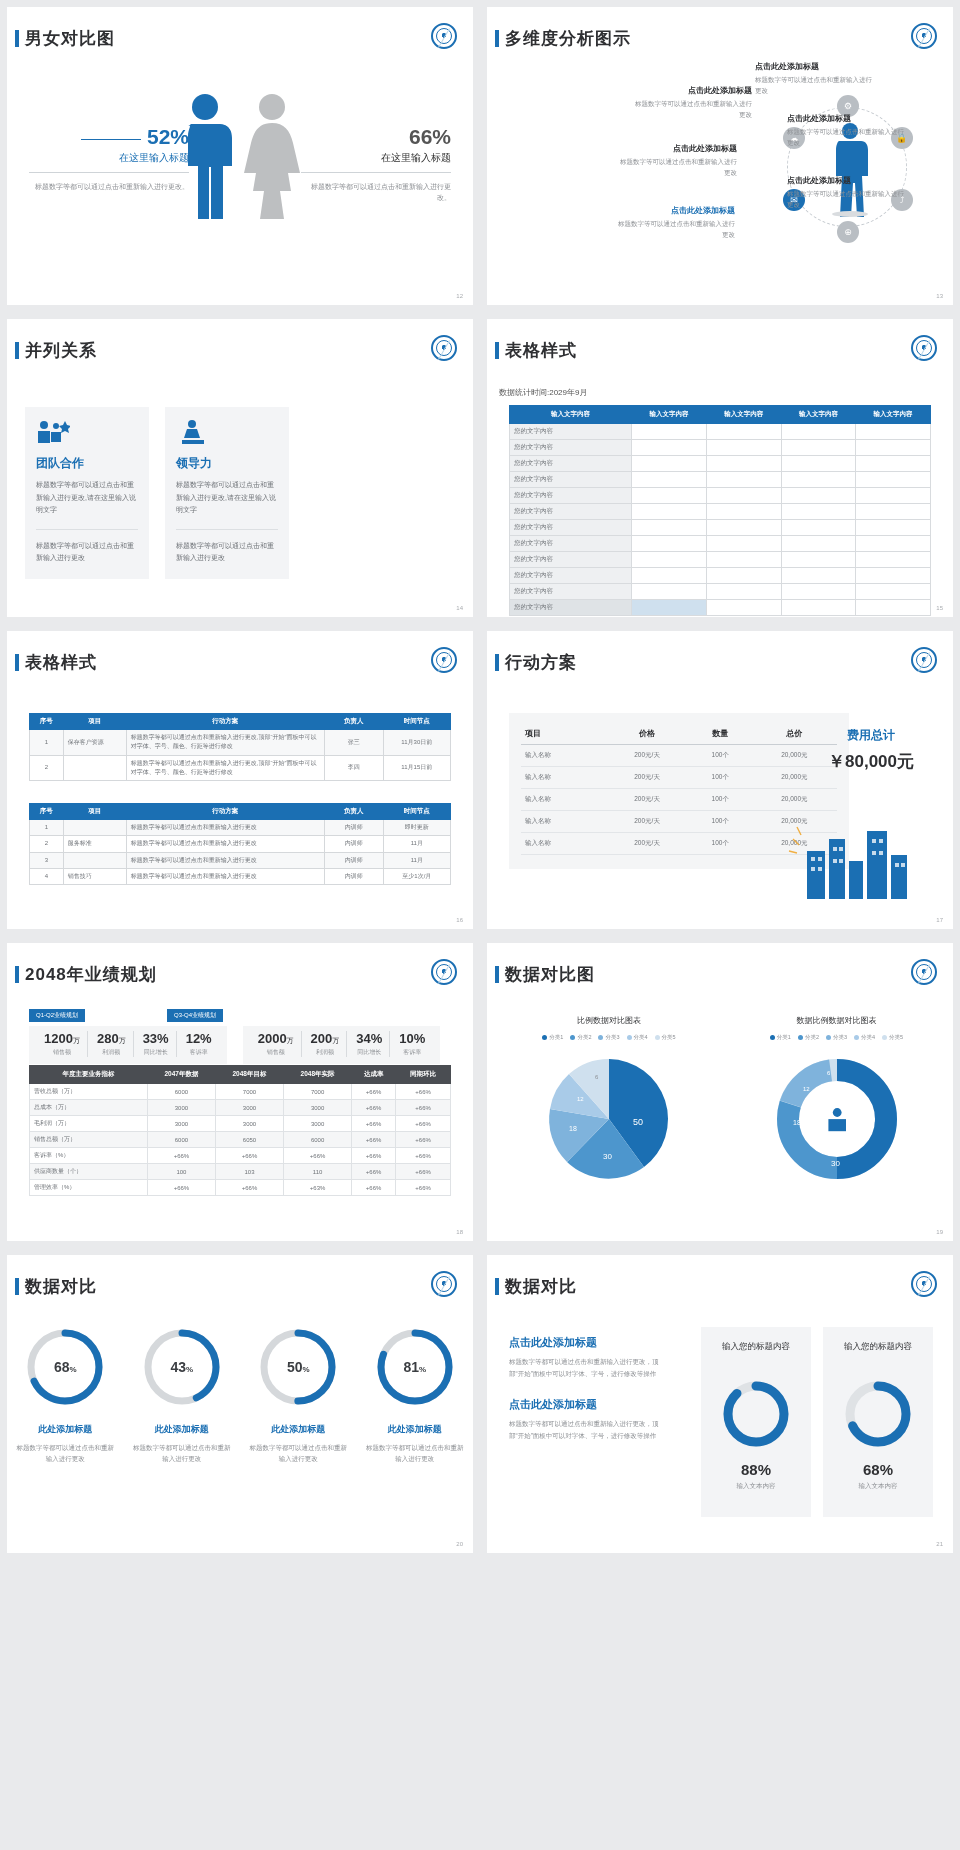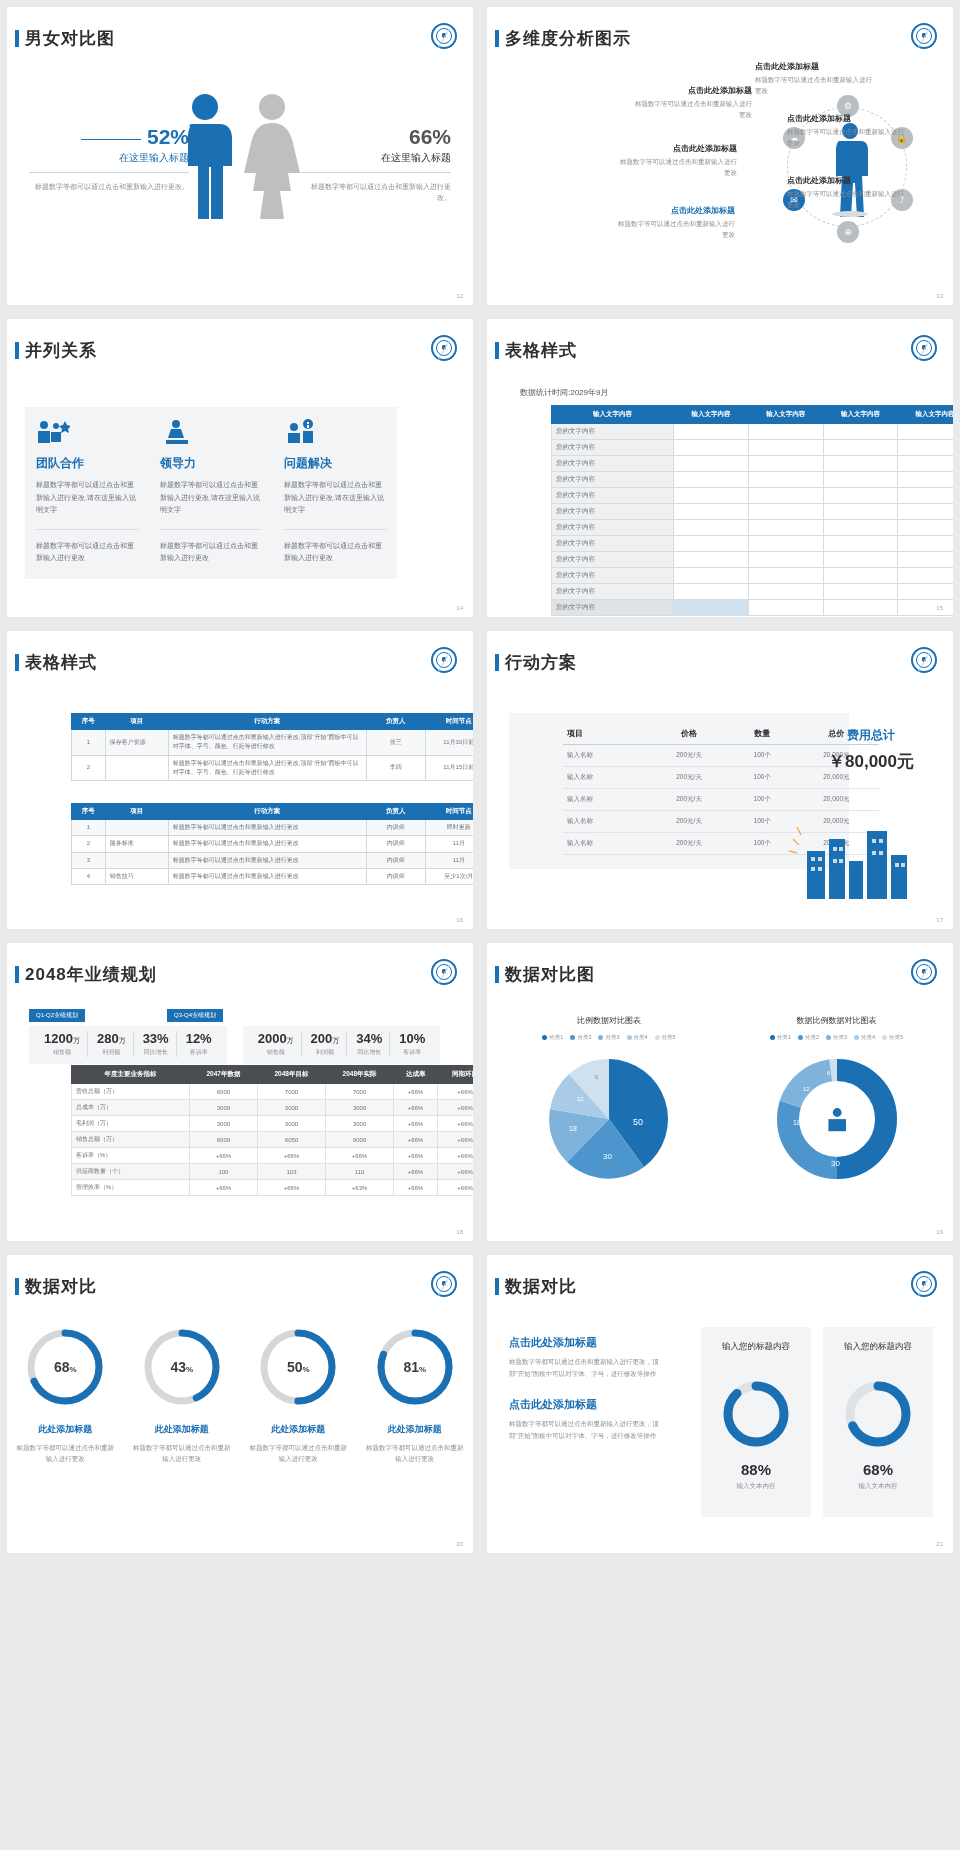--- a/index.html
+++ b/index.html
@@ -93,30 +93,30 @@
   }
   .md-node.acc { background:#1b6fb3; }
   .md-person { position:absolute; left:342px; top:66px; }
   .md-lbl { position:absolute; width:120px; }
   .md-lbl .h { font-size:8px; font-weight:bold; color:#2f3033; margin-bottom:3px; }
   .md-lbl .h.acc { color:#1b6fb3; }
   .md-lbl .p { font-size:6.5px; color:#8d9094; line-height:1.65; }
   .md-lbl.r { text-align:right; }
 
   
-  .cols { position:absolute; left:18px; top:88px; display:flex; gap:0; }
+  .cols { position:absolute; left:18px; top:88px; display:flex; gap:16px; }
   .col { width:124px; background:#f3f4f6; padding:12px 11px 14px; }
   .col .ico { height:30px; color:#1b6fb3; }
   .col h4 { margin:6px 0 7px; font-size:12px; color:#1b6fb3; font-weight:bold; }
   .col p { margin:0; font-size:7px; color:#6f7378; line-height:1.8; }
   .col .div { height:1px; background:#dcdfe2; margin:12px 0 10px; }
 
   
-  .tnote { position:absolute; left:33px; top:68px; font-size:8px; color:#555; }
-  table { border-collapse:collapse; font-size:6.5px;margin-left:42px; }
+  .tnote { position:absolute; left:12px; top:68px; font-size:8px; color:#555; }
+  table { border-collapse:collapse; font-size:6.5px; }
   .t15 { position:absolute; left:22px; top:86px; width:calc(100% - 44px); }
   .t15 th { background:#1b6fb3; color:#fff; font-weight:bold; padding:4px 3px; font-size:6.5px; border:1px solid #1b6fb3;}
   .t15 td { border:1px solid #d8dbde; padding:3px 4px; height:13px; color:#6f7378; }
   .t15 td.k { background:#eef0f2; width:29%; }
   .t15 tr.hl td.k { background:#dfe3e6; }
   .t15 tr.hl td.v1 { background:#cfe0ee; }
 
   .t16 { position:absolute; left:22px; width:calc(100% - 44px); }
   .t16.a { top:82px; }
   .t16.b { top:172px; }
@@ -291,37 +291,20 @@
         <div class="ico">
           <svg width="34" height="28" viewBox="0 0 34 28">
               <g fill="#1b6fb3">
                 <circle cx="16" cy="5" r="4"></circle>
                 <path d="M11 10h10l3 9H8z"></path>
                 <path d="M6 21h22v4H6z"></path>
               </g>
             </svg>
         </div>
         <h4>领导力</h4>
-        <p>标题数字等都可以通过点击和重新输入进行更改,请在这里输入说明文字</p>
-        <div class="div"></div>
-        <p>标题数字等都可以通过点击和重新输入进行更改</p>
-      </div>
-      <div class="col">
-        <div class="ico">
-          <svg width="34" height="28" viewBox="0 0 34 28">
-              <g fill="#1b6fb3">
-                <circle cx="10" cy="8" r="4"></circle>
-                <path d="M4 14h12v10H4z"></path>
-                <circle cx="24" cy="5" r="5"></circle>
-                <path d="M23 3h2v2h-2zm0 3h2v3h-2z" fill="#fff"></path>
-                <path d="M19 12h10v12H19z"></path>
-              </g>
-            </svg>
-        </div>
-        <h4>问题解决</h4>
         <p>标题数字等都可以通过点击和重新输入进行更改,请在这里输入说明文字</p>
         <div class="div"></div>
         <p>标题数字等都可以通过点击和重新输入进行更改</p>
       </div>
     </div>
     <div class="pnum">14</div>
   </div>
 
   <div class="slide">
     <div class="s-title">表格样式</div>

